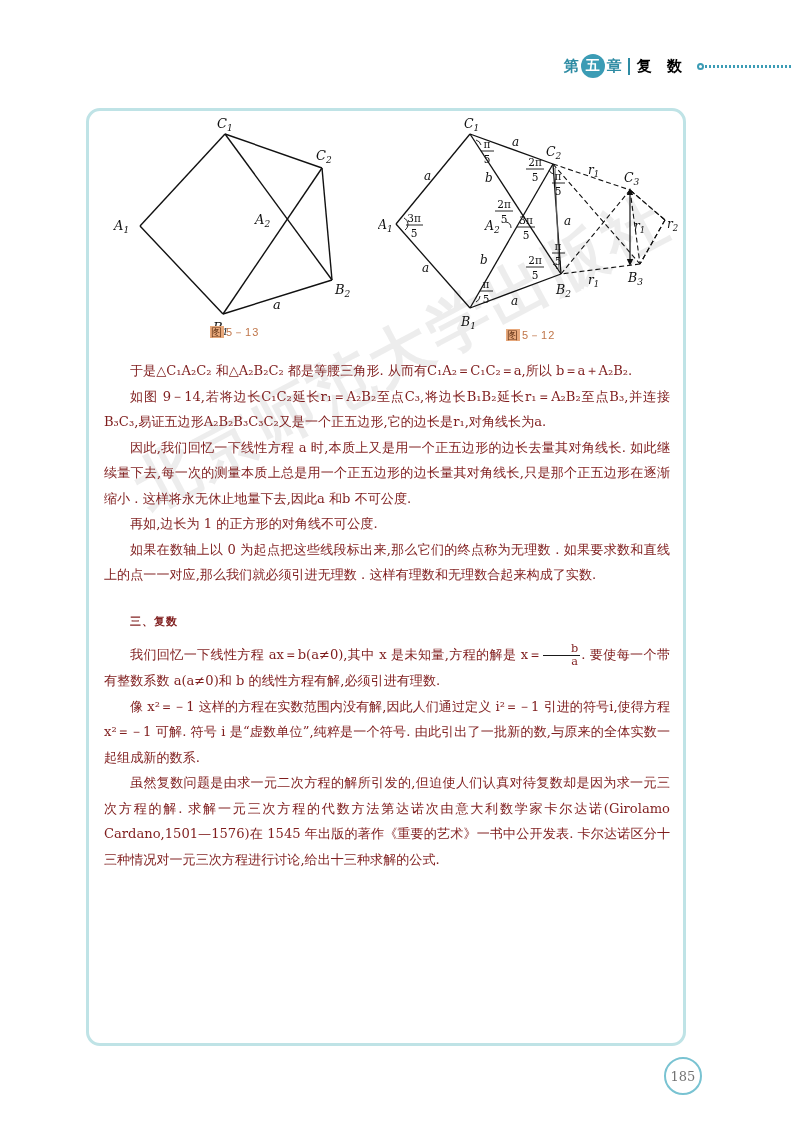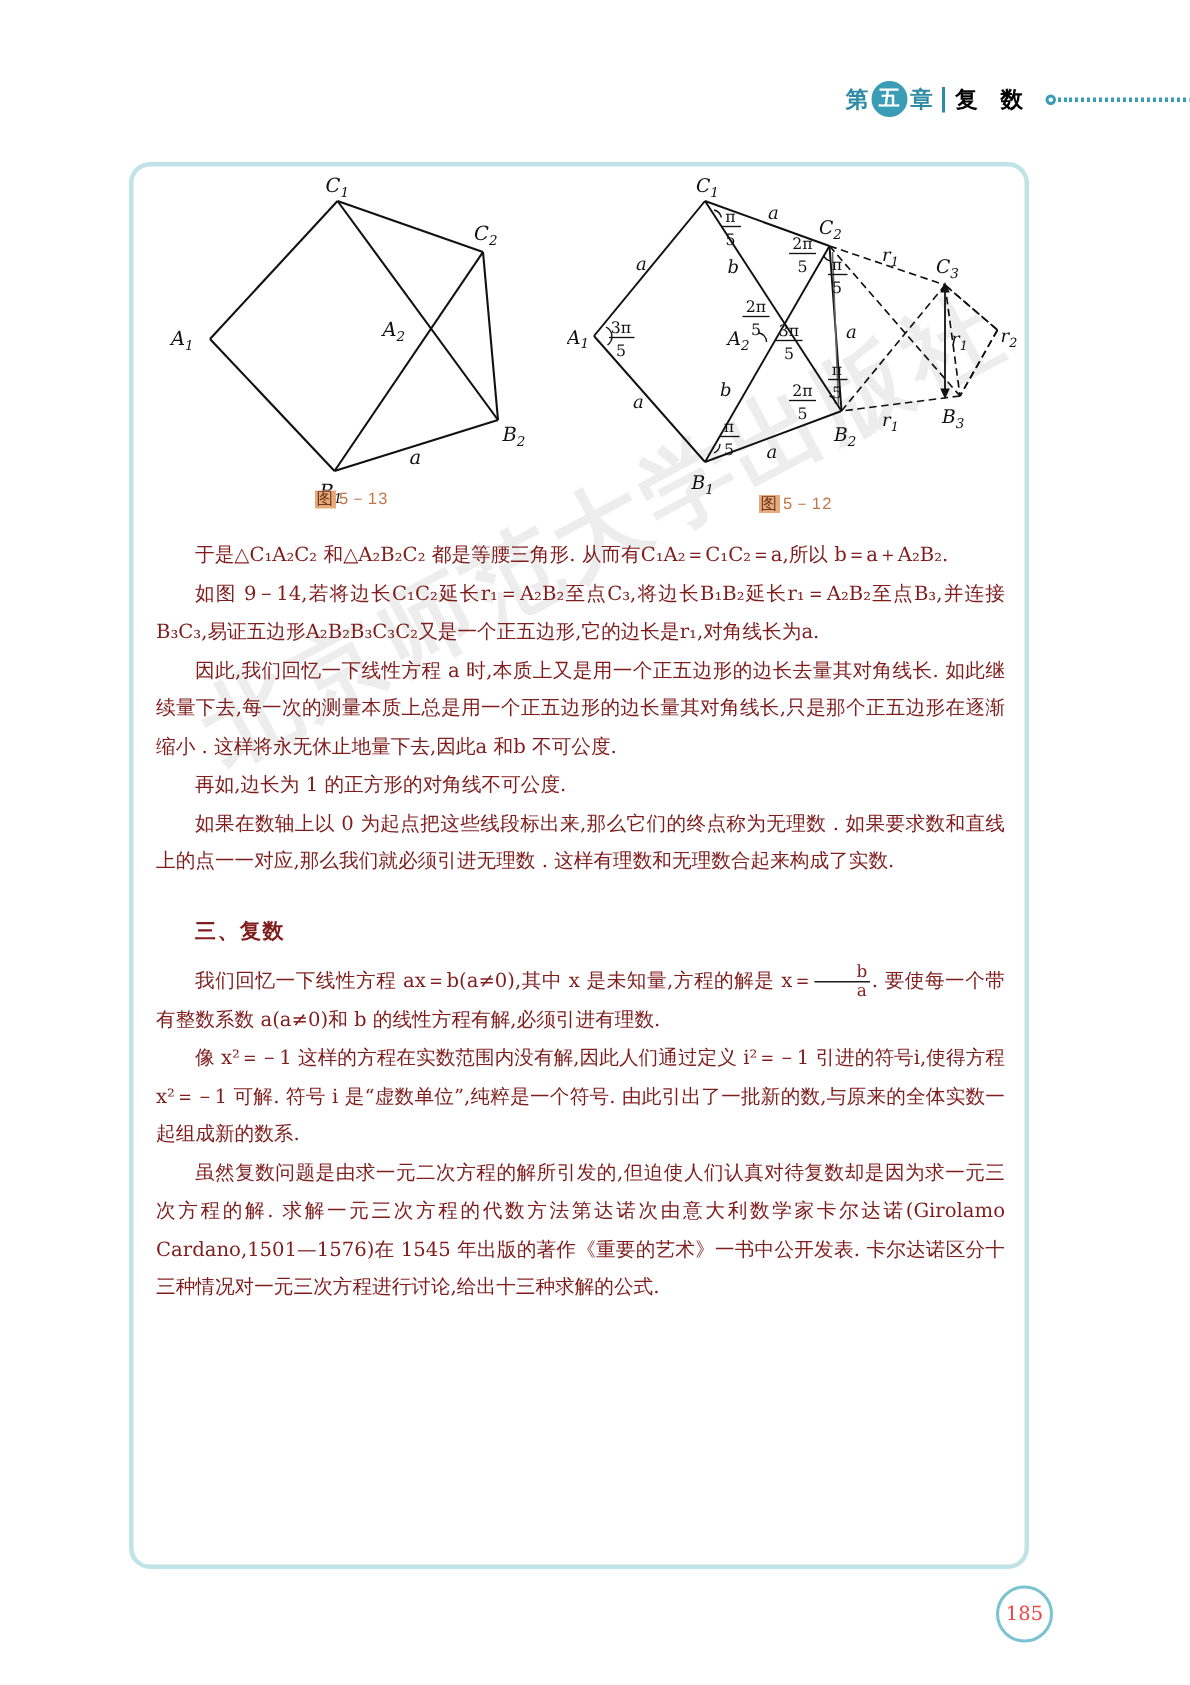--- a/index.html
+++ b/index.html
@@ -83,38 +83,38 @@
   
   .body{
     position:absolute;left:104px;top:358px;width:566px;
     font-family:"DejaVu Serif","Liberation Serif",serif;
     font-size:13.1px;color:#7f1d1d;line-height:25.5px;
     text-align:justify;
   }
   .body p{margin:0;padding:0;text-indent:26px;}
   .sec-h{
     margin-top:21px;margin-bottom:8px;text-indent:26px;
-    font-weight:bold;font-size:14px;letter-spacing:1px;
+    font-weight:bold;font-size:11px;letter-spacing:1px;
     font-family:"DejaVu Sans","Liberation Sans",sans-serif;
   }
   .frac{
     display:inline-block;vertical-align:-0.55em;text-align:center;
     font-size:0.86em;line-height:1.05;margin:0 1px;
   }
   .frac .num{display:block;border-bottom:1px solid #1a1a1a;padding:0 2px;}
   .frac .den{display:block;padding:0 2px;}
 
   
   .pageno{
     position:absolute;left:664px;top:1057px;
     width:34px;height:34px;border-radius:50%;
     border:2px solid #79c3d2;
     display:flex;align-items:center;justify-content:center;
     font-family:"DejaVu Serif","Liberation Serif",serif;
-    font-size:13px;color:#ef4444;background:#ffffff;
+    font-size:13px;color:#737373;background:#ffffff;
   }
 </style>
 </head>
 <body>
 
 <div class="page">
 
   <div class="header">
     <div class="hdr-inner">
       <span class="hdr-ch1">第</span>

